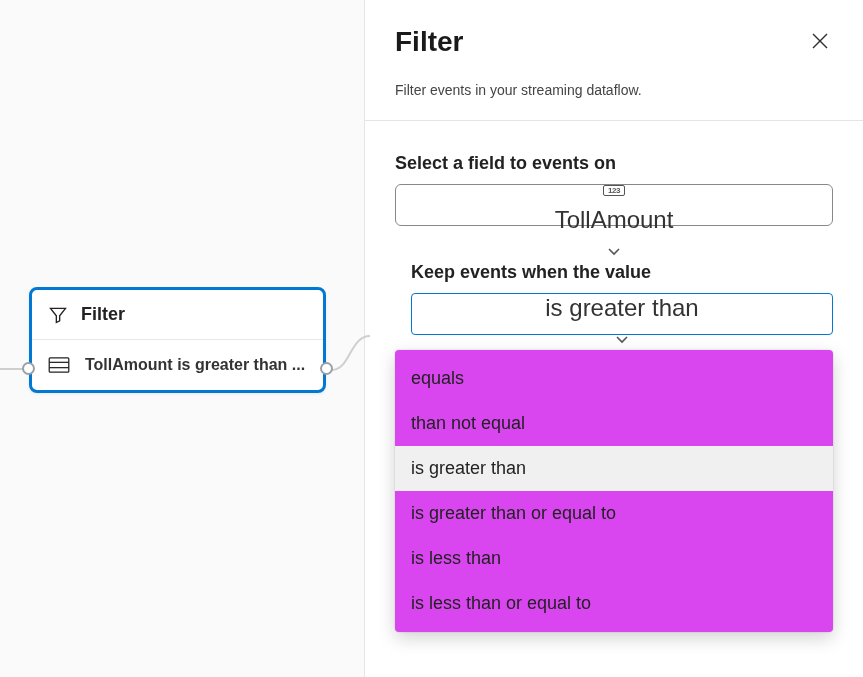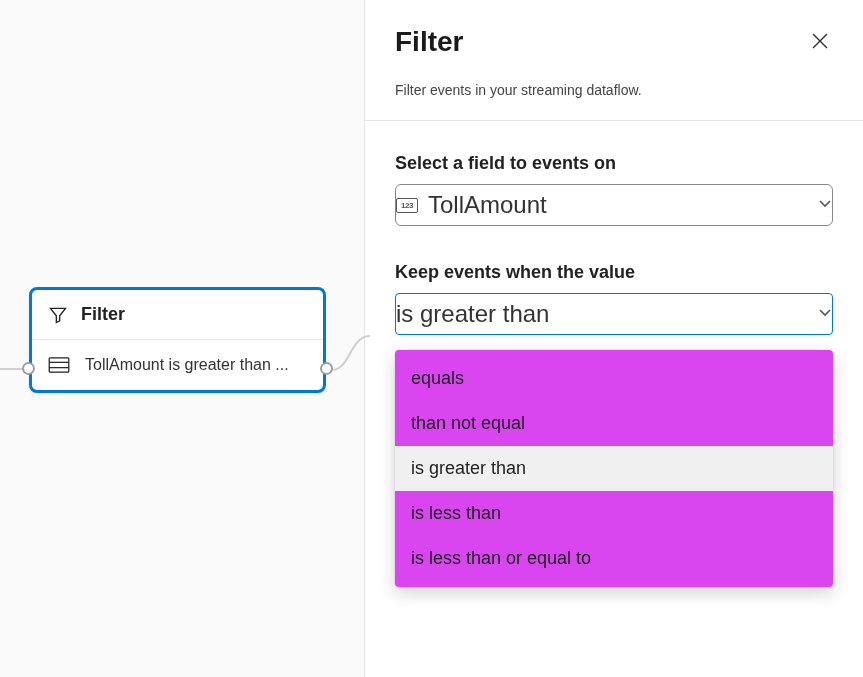--- a/index.html
+++ b/index.html
@@ -38,20 +38,21 @@
     .node-header-title {
       font-weight: 600;
       font-size: 18px;
       color: #222;
     }
     .node-body {
       display: flex;
       align-items: center;
       gap: 15px;
       padding: 16px 16px;
+      font-weight: bold;
     }
     .node-body-text {
       font-size: 16px;
       color: #333;
       white-space: nowrap;
       overflow: hidden;
       text-overflow: ellipsis;
     }
     .funnel-icon svg, .condition-icon svg { display: block; }
     .port {
@@ -126,23 +127,24 @@
       margin-bottom: 10px;
     }
     .select-box {
       width: 100%;
       border: 1px solid #8a8886;
       border-radius: 6px;
       background: #fff;
       height: 42px;
       display: flex;
       align-items: center;
-      padding: 0 0;
+      padding: 0 8px;
       cursor: pointer;
       gap: 10px;
+      flex-direction: column;
     }
     .select-box.open {
       border: 1px solid #0078d4;
       border-radius: 4px;
     }
     .field-type-badge {
       display: inline-flex;
       align-items: center;
       justify-content: center;
       width: 22px;
@@ -173,21 +175,21 @@
     }
     .dropdown-item {
       padding: 12px 16px;
       font-size: 18px;
       color: #222;
       cursor: pointer;
     }
     .dropdown-item.selected {
       background: #f0f0f0;
     }
-    .section-gap { margin-top: 36px; }
+    .section-gap { margin-top: 36px; margin-left: 16px; }
   </style>
 </head>
 <body>
 
 <div class="canvas-area">
   <div class="edge-left"></div>
   <svg class="edge-right" viewBox="0 0 40 40">
     <path d="M2 36 C 20 36 20 2 40 2" stroke="#cfcfcf" stroke-width="2" fill="none"></path>
   </svg>
 
@@ -255,16 +257,17 @@
           <polyline points="2,5 7,10 12,5"></polyline>
         </svg>
       </span>
     </div>
   </div>
 
   <div class="dropdown-list" id="condition-dropdown">
       <div class="dropdown-item">equals</div>
       <div class="dropdown-item">than not equal</div>
       <div class="dropdown-item selected">is greater than</div>
+      <div class="dropdown-item">is greater than or equal to</div>
       <div class="dropdown-item">is less than</div>
       <div class="dropdown-item">is less than or equal to</div>
     </div>
 </div>
 
 </body></html>

